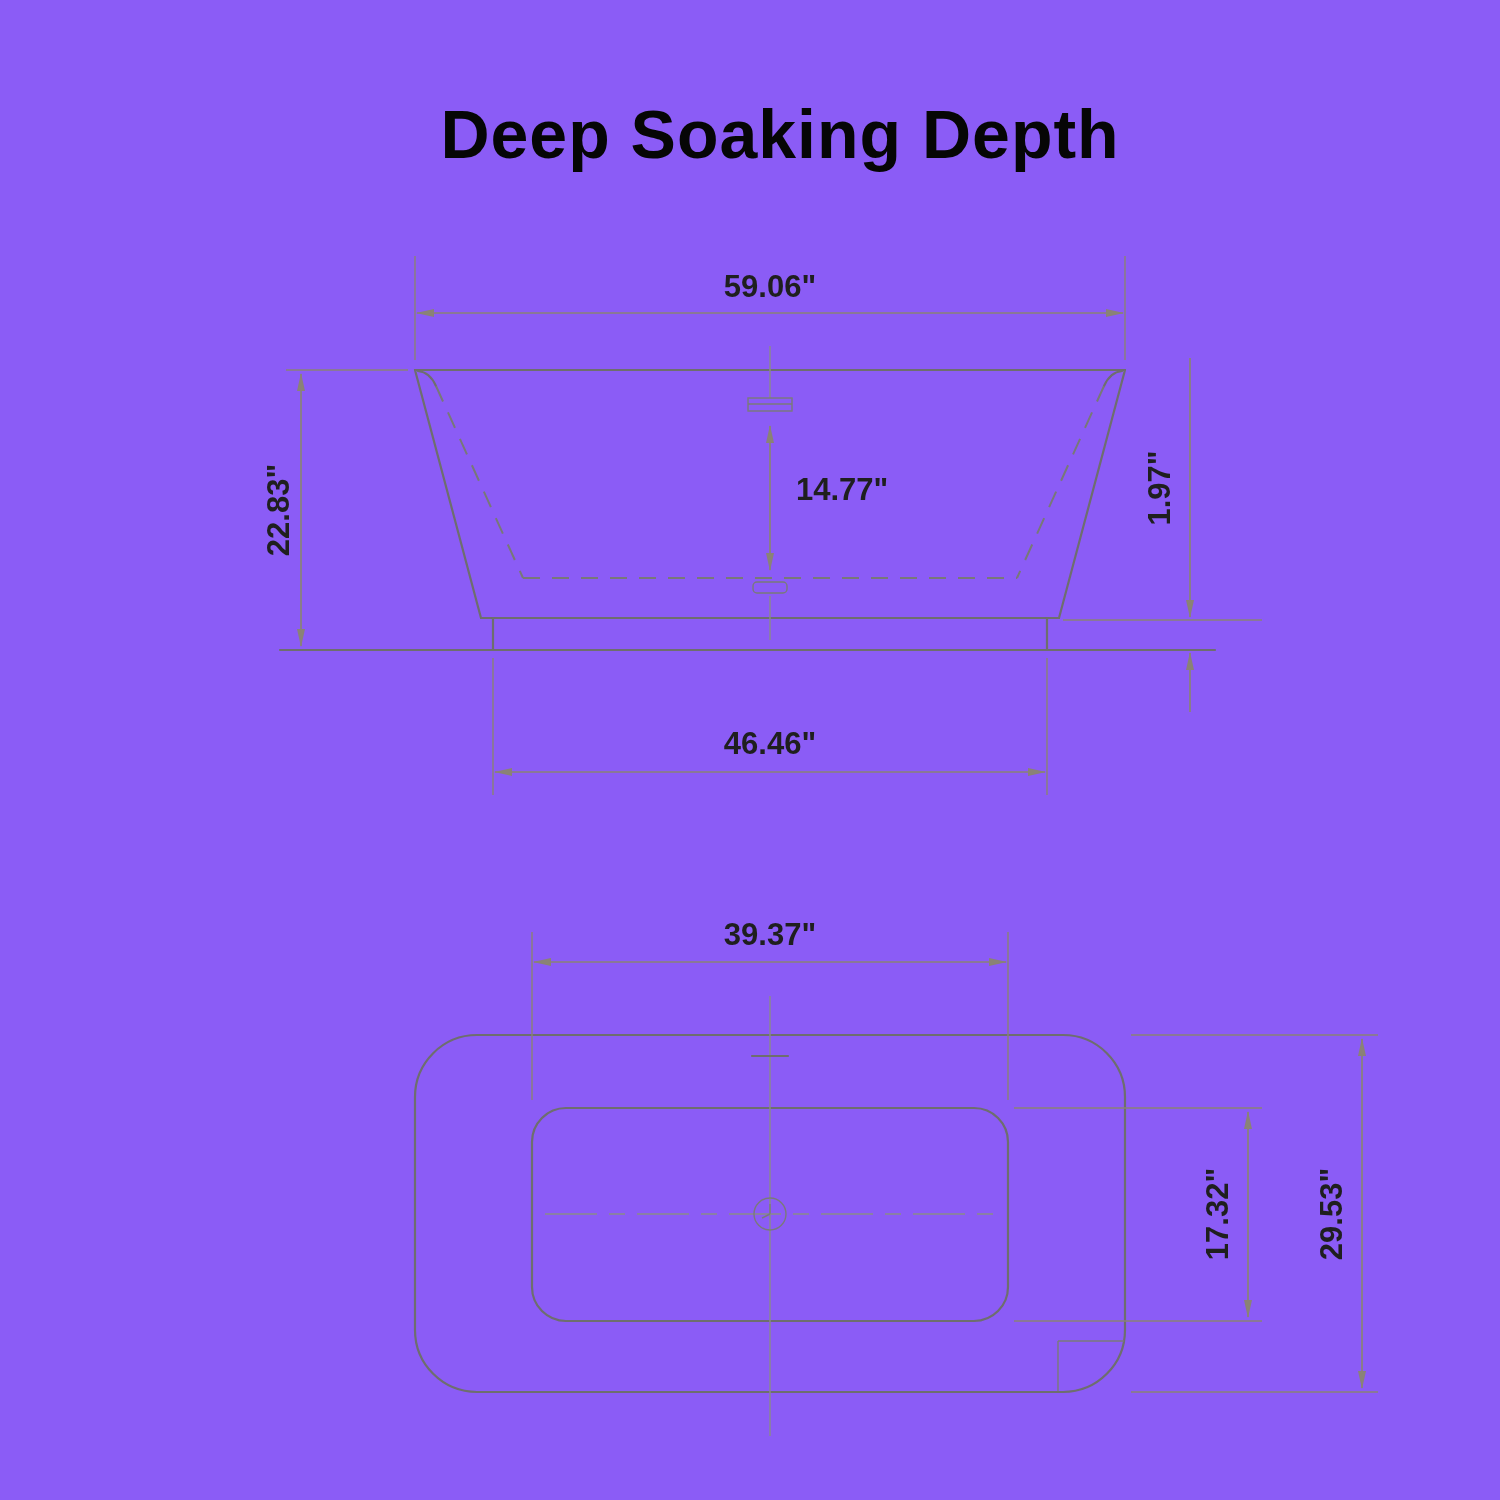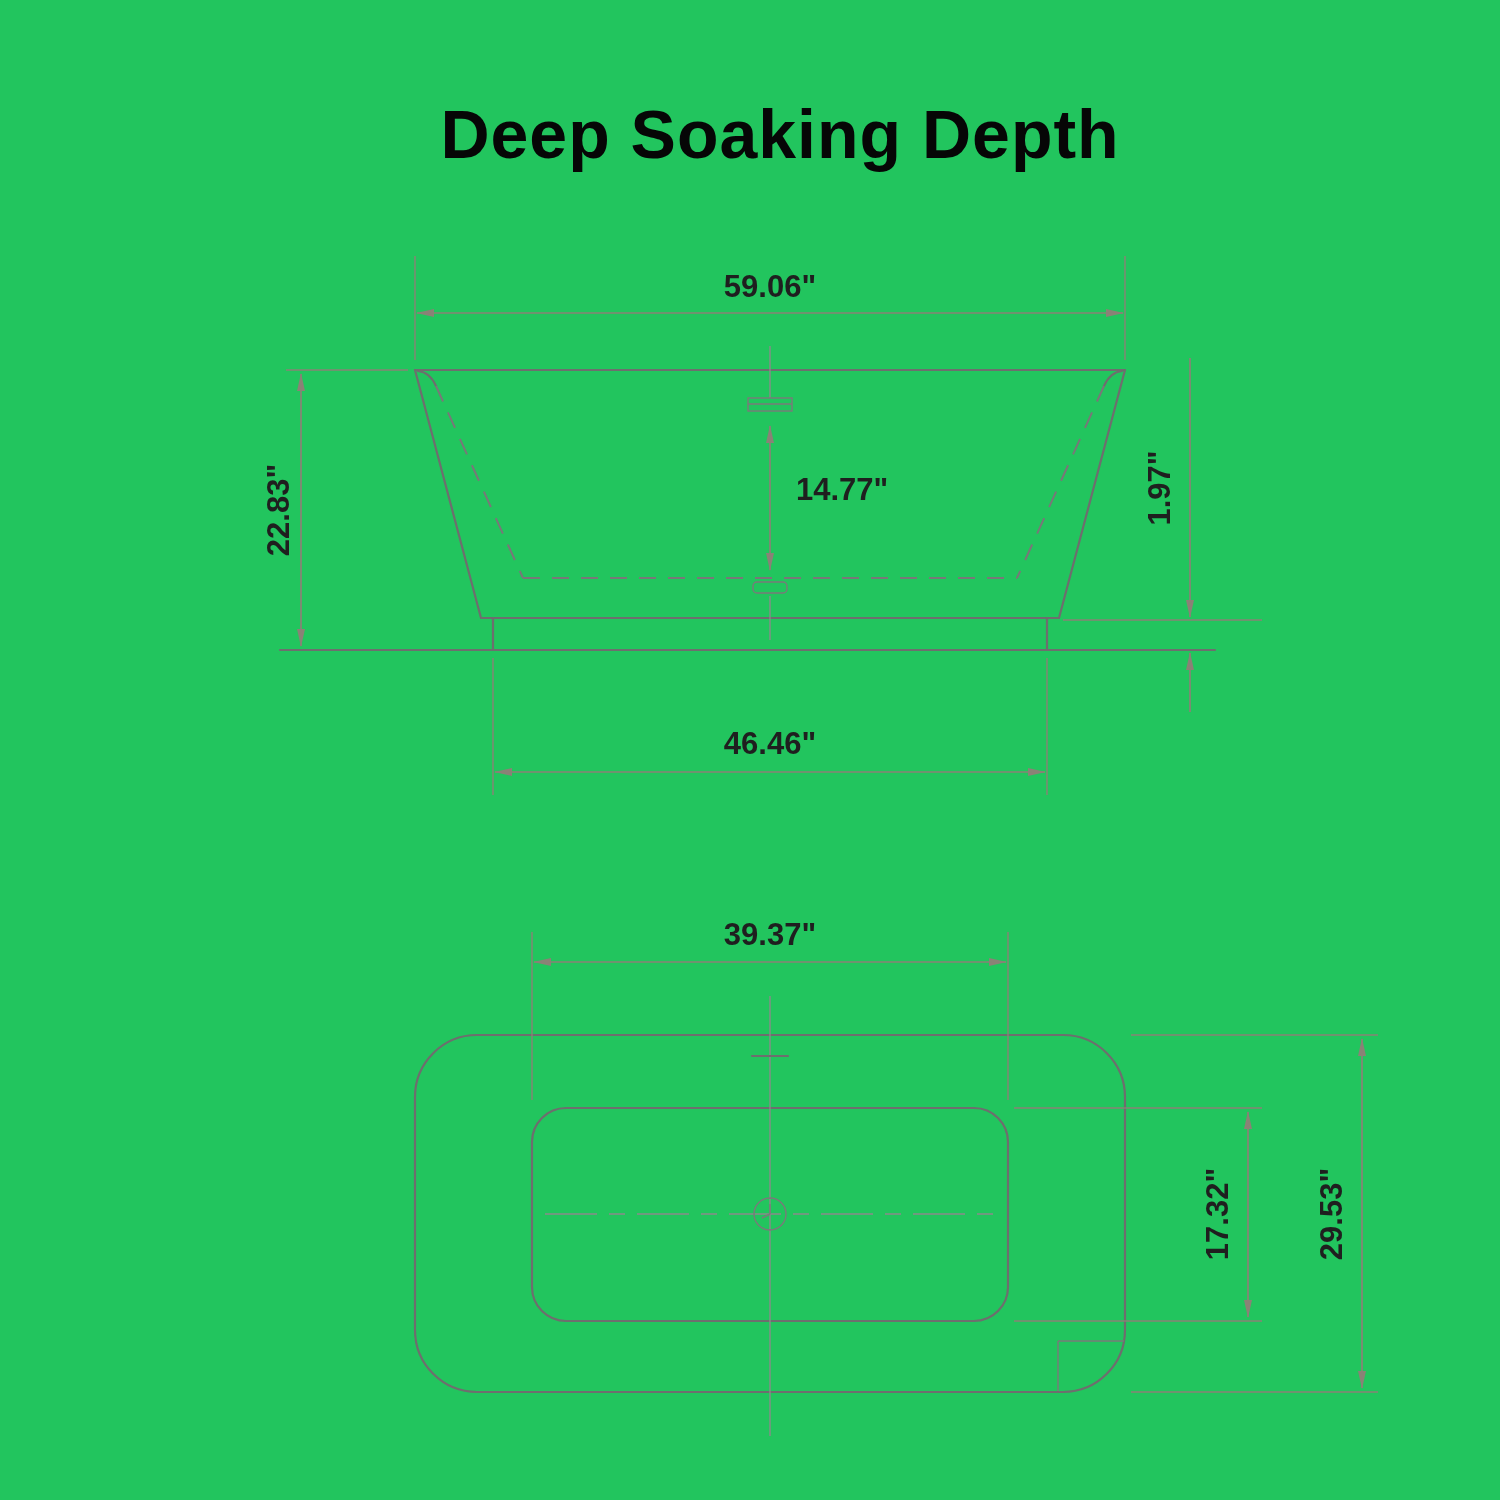--- a/index.html
+++ b/index.html
@@ -1,16 +1,16 @@
 <!DOCTYPE html>
 <html><head>
 <meta charset="utf-8">
 <style>
   html,body{margin:0;padding:0;background:#ffffff;}
-  .page{position:relative;width:1500px;height:1500px;background:#22c55e;overflow:hidden;
+  .page{position:relative;width:1500px;height:1500px;background:#8b5cf6;overflow:hidden;
         font-family:"Liberation Sans", sans-serif;}
   svg{display:block;}
   .draw{stroke:#6e6e6e;stroke-width:2.2;fill:none;stroke-linecap:round;stroke-linejoin:round;}
   .draw-thin{stroke:#7a7a7a;stroke-width:1.4;fill:none;}
   .inner-dash{stroke:#787878;stroke-width:2;fill:none;stroke-dasharray:17 12;}
   .cline{stroke:#8a8a8a;stroke-width:1.4;fill:none;}
   .cline-dd{stroke:#8a8a8a;stroke-width:1.4;fill:none;stroke-dasharray:52 12 16 12;}
   .dim{stroke:#8a8276;stroke-width:1.7;fill:none;}
   .ext{stroke:#8a8276;stroke-width:1.4;fill:none;}
   .dimtext{font-family:"Liberation Sans", sans-serif;font-size:31px;font-weight:bold;fill:#1f1f1f;}

